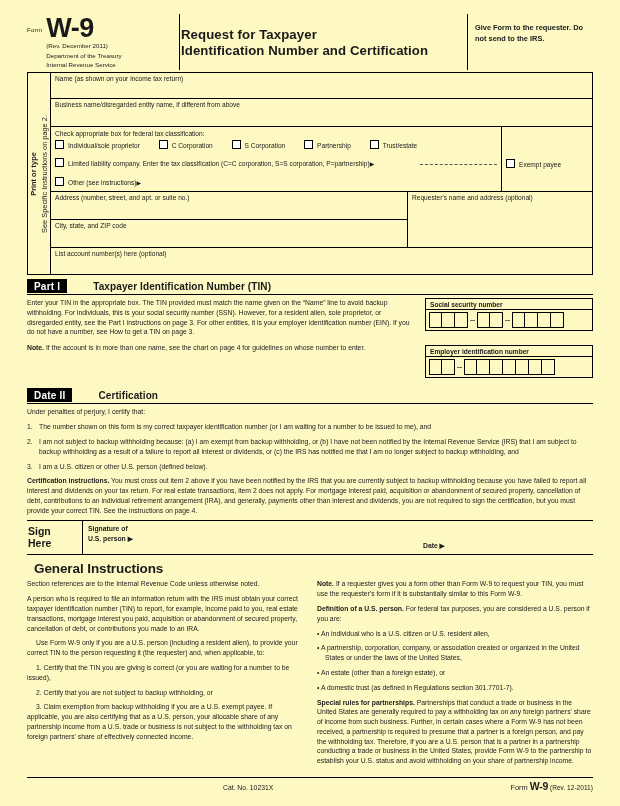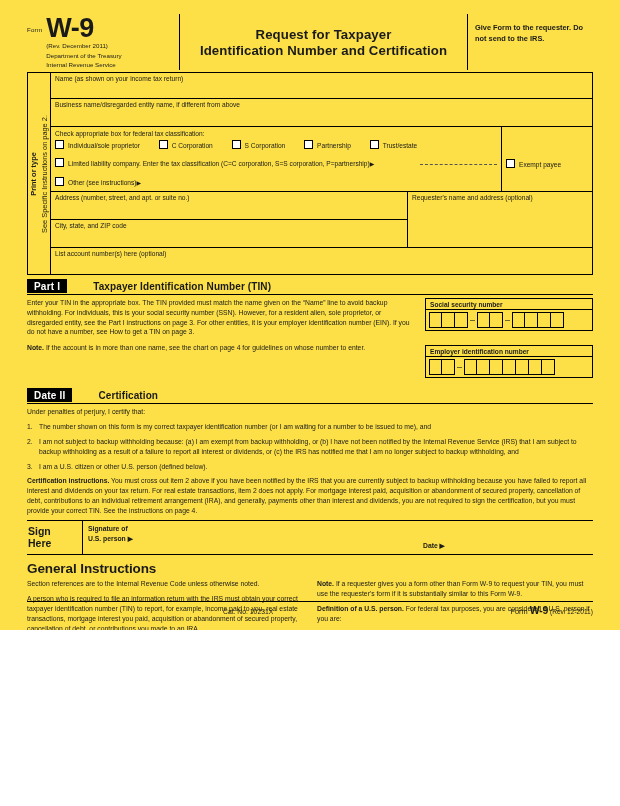--- a/index.html
+++ b/index.html
@@ -2,33 +2,33 @@
 <html><head>
 <meta charset="utf-8">
 <style>
   html,body{margin:0;padding:0;background:#fff;}
   body{
     width:620px;height:806px;
     font-family:"Liberation Sans", sans-serif;
     color:#1a1a1a;
     -webkit-font-smoothing:antialiased;
   }
-  .page{position:relative;width:620px;height:630px;background:#fde047;overflow:hidden;}
+  .page{position:relative;width:620px;height:806px;background:#fef9c3;overflow:hidden;}
 
   
   .form{position:absolute;left:27px;top:14px;width:566px;}
 
   
   .masthead{display:flex;align-items:stretch;border-bottom:1.6px solid #000;padding-bottom:2px;}
   .mh-left{width:152px;display:flex;align-items:flex-start;padding-top:2px;}
   .mh-formword{font-size:6.2px;letter-spacing:.2px;padding-top:10px;padding-right:4px;}
   .mh-w9{font-size:27px;font-weight:bold;line-height:.92;letter-spacing:-0.5px;}
   .mh-sub{font-size:6.2px;line-height:1.42;margin-top:1px;}
   .mh-mid{flex:1;border-left:1.4px solid #000;border-right:1.4px solid #000;
-          display:flex;flex-direction:column;align-items:center;justify-content:center;
+          display:flex;flex-direction:column;align-items:flex-start;justify-content:center;
           padding:6px 1px 4px;}
   .mh-title{font-size:13.2px;font-weight:bold;line-height:1.22;text-align:center;letter-spacing:.1px;}
   .mh-right{width:118px;padding:9px 0 0 7px;font-size:7.4px;font-weight:bold;line-height:1.46;}
 
   
   .upper{display:flex;border-left:1px solid #000;border-right:1px solid #000;border-bottom:1px solid #000;}
   .gutter{width:22px;border-right:1px solid #000;position:relative;}
   .gutter .rot{
     position:absolute;left:50%;top:50%;
     transform:translate(-50%,-50%) rotate(-90deg);
@@ -95,21 +95,21 @@
   .p2 .num .t{flex:1;}
 
   
   .signwrap{display:flex;border-top:1px solid #000;border-bottom:1.6px solid #000;margin-top:2px;}
   .signlabel{width:54px;font-size:10.5px;font-weight:bold;line-height:1.12;padding:5px 0 3px 1px;}
   .signfield{flex:1;border-left:1px solid #000;padding:3px 0 3px 5px;position:relative;height:27px;}
   .signfield .sl{font-size:6.8px;font-weight:bold;line-height:1.35;}
   .datecol{position:absolute;left:340px;bottom:4px;font-size:6.8px;font-weight:bold;}
 
   
-  .gi-title{font-size:13.5px;font-weight:bold;margin:6px 0 3px 0;letter-spacing:-.1px;}
+  .gi-title{font-size:13.5px;font-weight:bold;margin:6px 0 3px 7px;letter-spacing:-.1px;}
   .cols{display:flex;gap:14px;margin-top:2px;}
   .col{flex:1;font-size:6.8px;line-height:1.44;}
   .col p{margin:0 0 5px 0;}
   .col p.ind{text-indent:9px;}
   .col p.bullet{padding-left:8px;text-indent:-8px;}
   .subh{font-size:10.5px;font-weight:bold;margin:5px 0 3px 0;}
   b.run{font-weight:bold;}
 
   
   .footer{position:absolute;left:27px;right:27px;bottom:14px;}

